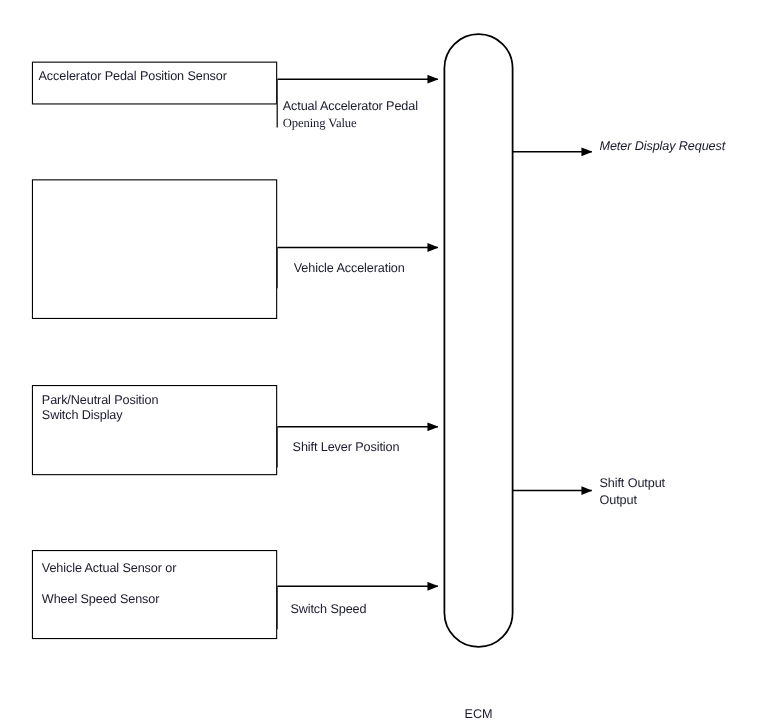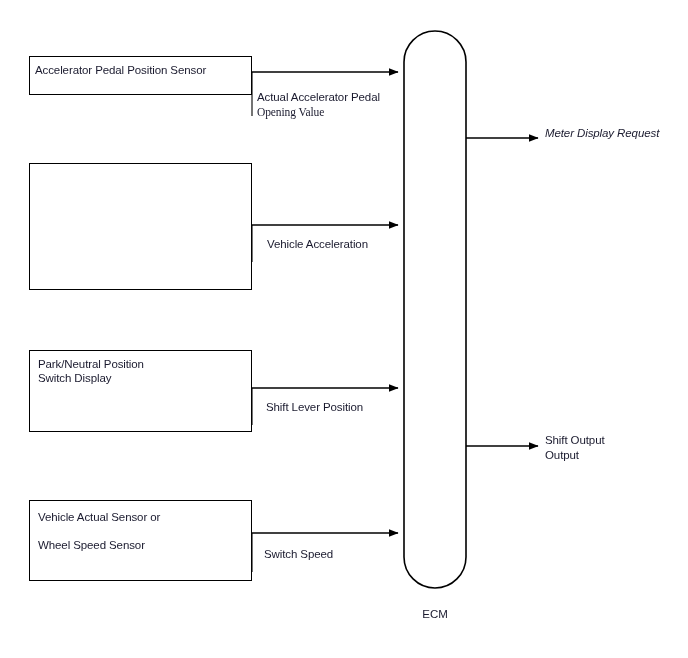--- a/index.html
+++ b/index.html
@@ -50,20 +50,21 @@
     color: #1a1a2e;
     white-space: pre;
     letter-spacing: -0.1px;
   }
   .ecm-caption {
     position: absolute;
     font-size: 11.5px;
     color: #1a1a2e;
     white-space: pre;
     text-align: center;
+    margin-top: 36px;
   }
 </style>
 </head>
 <body>
 
 <div id="diagram-root">
 
   <svg class="layer" viewBox="0 0 688 658" xmlns="http://www.w3.org/2000/svg">
     <defs>
       <marker id="arrowhead" markerWidth="10" markerHeight="8" refX="9.4" refY="4" orient="auto" markerUnits="userSpaceOnUse">

